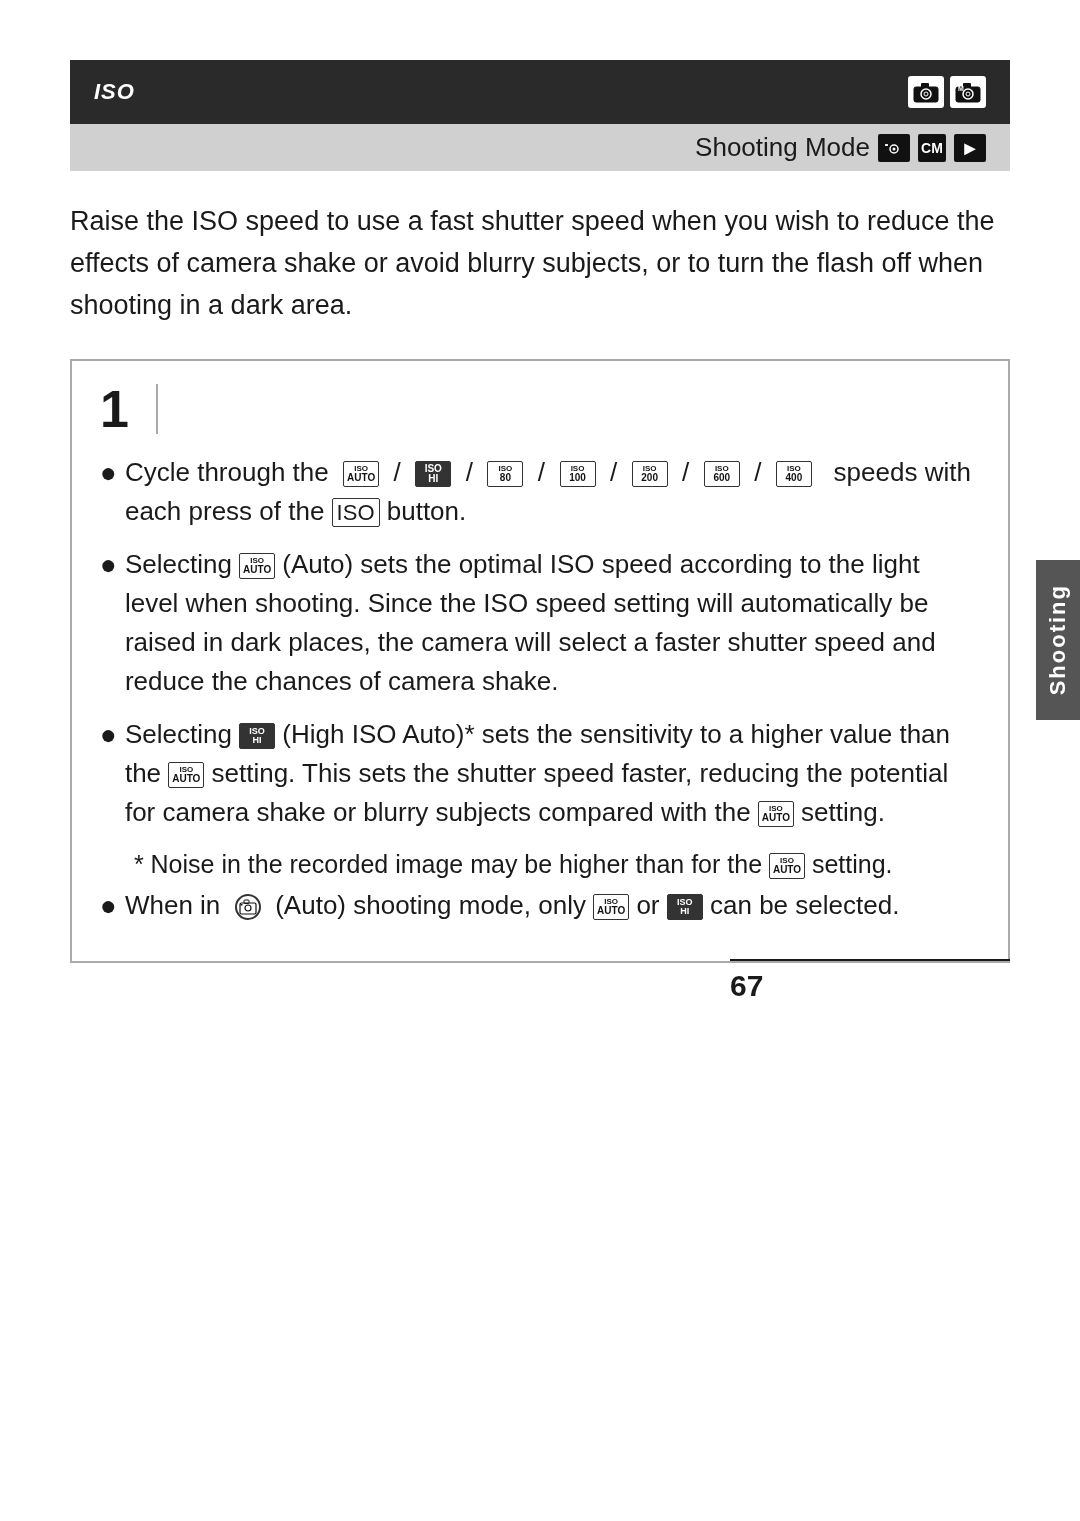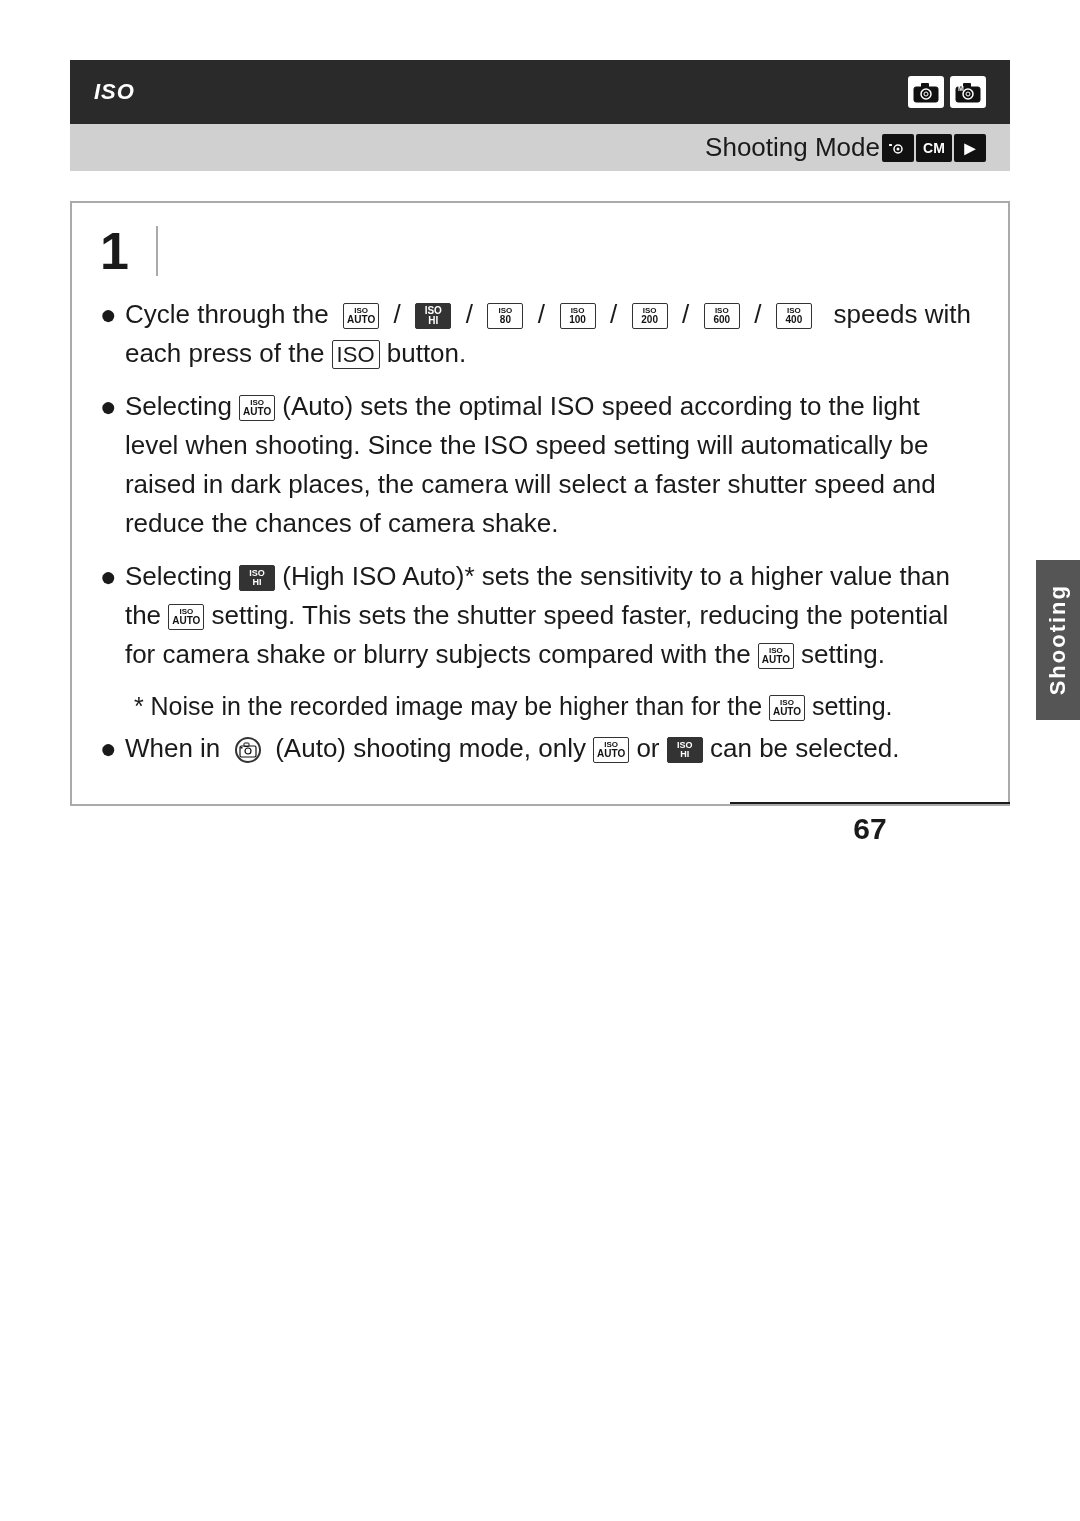--- a/index.html
+++ b/index.html
@@ -45,21 +45,21 @@
       align-items: center;
     }
 
     
     .shooting-mode-bar {
       background: #d0d0d0;
       padding: 8px 24px;
       display: flex;
       align-items: center;
       justify-content: flex-end;
-      gap: 2px;
+      gap: 8px;
       margin-bottom: 30px;
     }
 
     .shooting-mode-label {
       font-family: Arial, Helvetica, sans-serif;
       font-size: 26px;
       color: #1a1a1a;
     }
 
     
@@ -167,21 +167,21 @@
       letter-spacing: 2px;
     }
 
     
     .page-number-area {
       position: absolute;
       bottom: 50px;
       right: 70px;
       display: flex;
       flex-direction: column;
-      align-items: center;
+      align-items: flex-start;
     }
 
     .page-number-line {
       width: 280px;
       height: 2px;
       background: #1a1a1a;
       margin-bottom: 8px;
     }
 
     .page-number {
@@ -284,27 +284,28 @@
     <div style="display:inline-flex;align-items:center;justify-content:center;background:#111;border:2px solid #111;width:32px;height:28px;border-radius:2px;">
       <svg width="22" height="18" viewBox="0 0 22 18">
         <rect x="1" y="4" width="20" height="13" rx="2" fill="#111"></rect>
         <circle cx="11" cy="10" r="4" fill="none" stroke="#fff" stroke-width="1.5"></circle>
         <circle cx="11" cy="10" r="1.5" fill="#fff"></circle>
         <rect x="6" y="1" width="6" height="4" rx="1" fill="#111"></rect>
         <rect x="2" y="5" width="3" height="2" rx="0.5" fill="#fff"></rect>
       </svg>
     </div>
 
-    <div style="display:inline-flex;align-items:center;justify-content:center;background:#111;border:2px solid #111;width:36px;height:28px;border-radius:2px;color:#fff;font-family:Arial;font-size:14px;font-weight:bold;">CM</div>
+    <div style="display:inline-flex;align-items:center;justify-content:center;background:#111;border:2px solid #111;width:28px;height:28px;border-radius:2px;color:#fff;font-family:Arial;font-size:14px;font-weight:bold;">CM</div>
 
     <div style="display:inline-flex;align-items:center;justify-content:center;background:#111;border:2px solid #111;width:32px;height:28px;border-radius:2px;">
       <span style="color:#fff;font-family:Arial;font-size:14px;font-weight:bold;">▶</span>
     </div>
   </div>
 
+  <p class="intro-text">Raise the ISO speed to use a fast shutter speed when you wish to reduce the effects of camera shake or avoid blurry subjects, or to turn the flash off when shooting in a dark area.</p>
 
   <div class="step-box">
 
     <div class="step-header">
       <span class="step-number">1</span>
       <div class="divider-line" style="width:2px;height:50px;background:#aaa;margin:0 4px;"></div>
     </div>
 
     <ul class="bullet-list">
 

